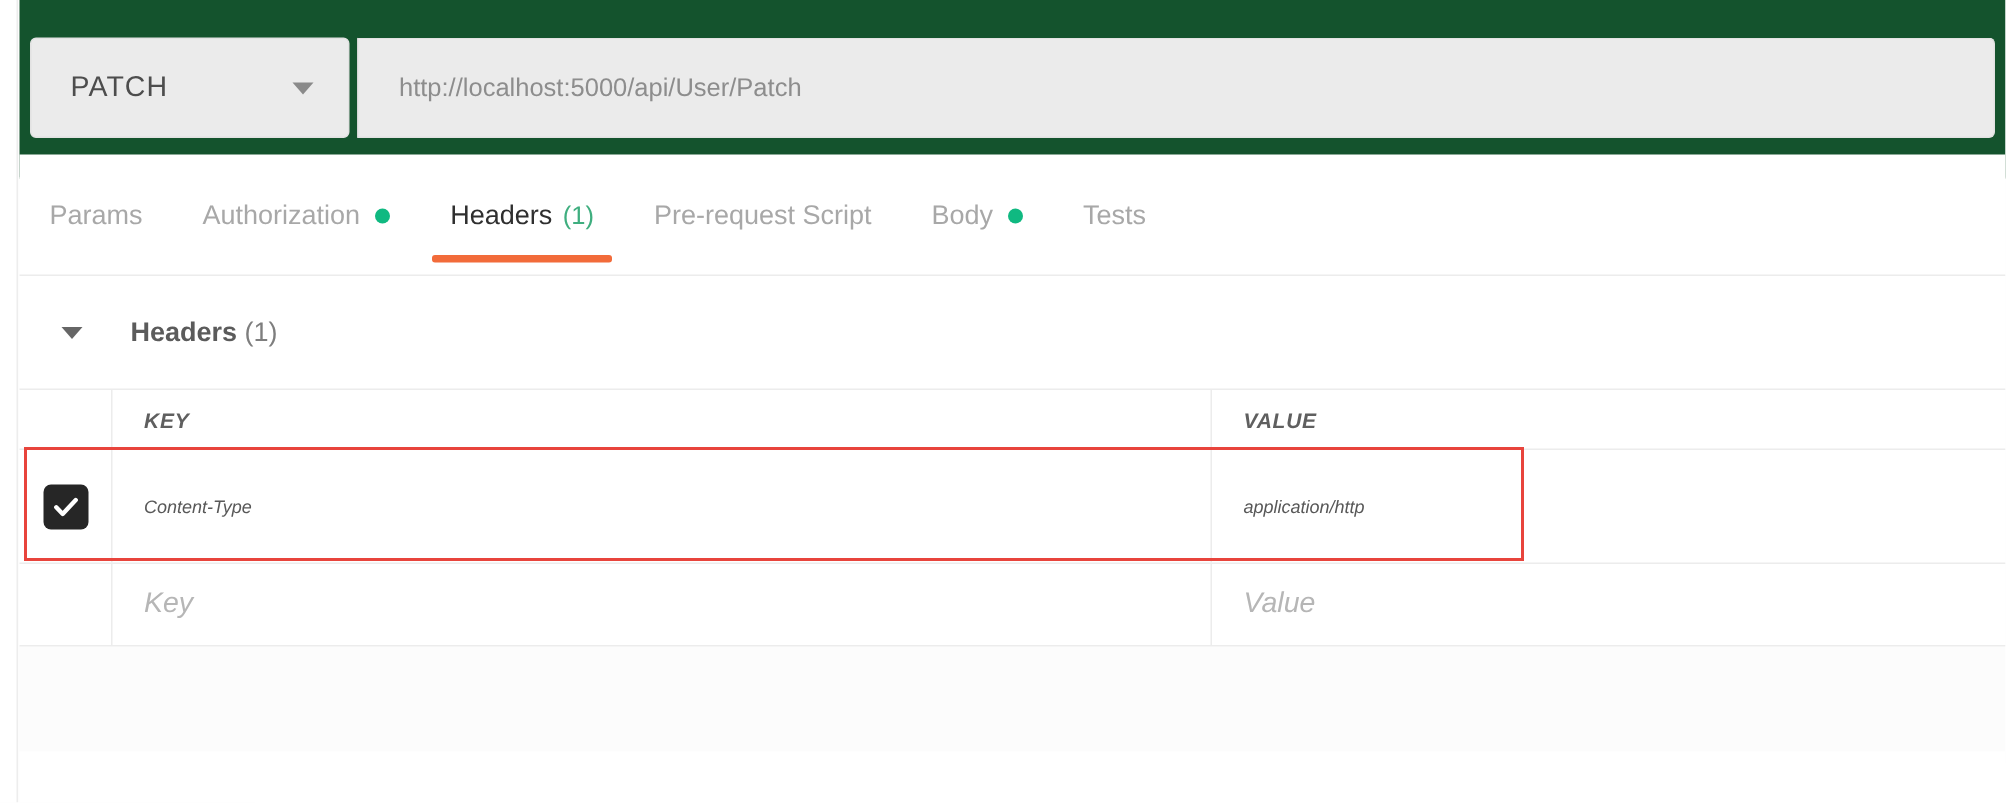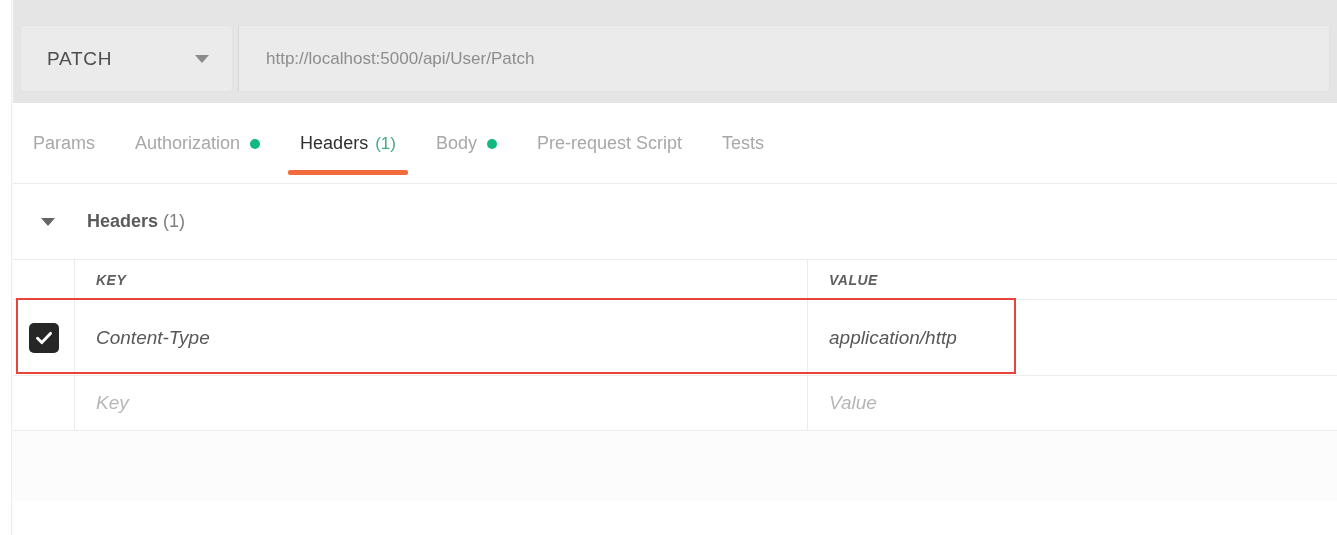--- a/index.html
+++ b/index.html
@@ -20,21 +20,21 @@
     position: absolute; left: 0; top: 0;
     width: 12px; height: 535px;
     background: #ffffff;
     border-right: 1px solid #ededed;
   }
 
   
   .urlbar {
     position: absolute; left: 13px; top: 0;
     width: 1324px; height: 119px;
-    background: #e5e5e5;
+    background: #14532d;
     border-bottom: 1px solid #ececec;
   }
   .method-select {
     position: absolute; left: 7px; top: 25px;
     width: 213px; height: 67px;
     background: #ebebeb;
     border: 1px solid #e2e2e2;
     border-radius: 4px;
     display: flex; align-items: center;
     cursor: pointer;
@@ -169,21 +169,21 @@
   .c-val {
     flex: 1 1 auto;
     display: flex; align-items: center;
     padding-left: 21px;
   }
   .colhdr {
     font-size: 14px; font-weight: 700;
     color: #5f5f5f;
     letter-spacing: 0.5px;
   }
-  .cellval { font-size: 19px; color: #585858; }
+  .cellval { font-size: 12px; color: #585858; }
   .cellph  { font-size: 19px; color: #b6b6b6; }
 
   .checkbox {
     width: 30px; height: 30px;
     border-radius: 5px;
     background: #262626;
     display: flex; align-items: center; justify-content: center;
     cursor: pointer;
   }
   .checkbox svg { display: block; }
@@ -248,26 +248,26 @@
       <span class="dot"></span>
     </div>
 
     <div class="tab active">
       <span>Headers</span>
       <span class="count">(1)</span>
       <span class="underline"></span>
     </div>
 
     <div class="tab">
+      <span>Pre-request Script</span>
+    </div>
+
+    <div class="tab">
       <span>Body</span>
       <span class="dot"></span>
-    </div>
-
-    <div class="tab">
-      <span>Pre-request Script</span>
     </div>
 
     <div class="tab">
       <span>Tests</span>
     </div>
 
 
   </div>
 
   <div class="section-hdr">

